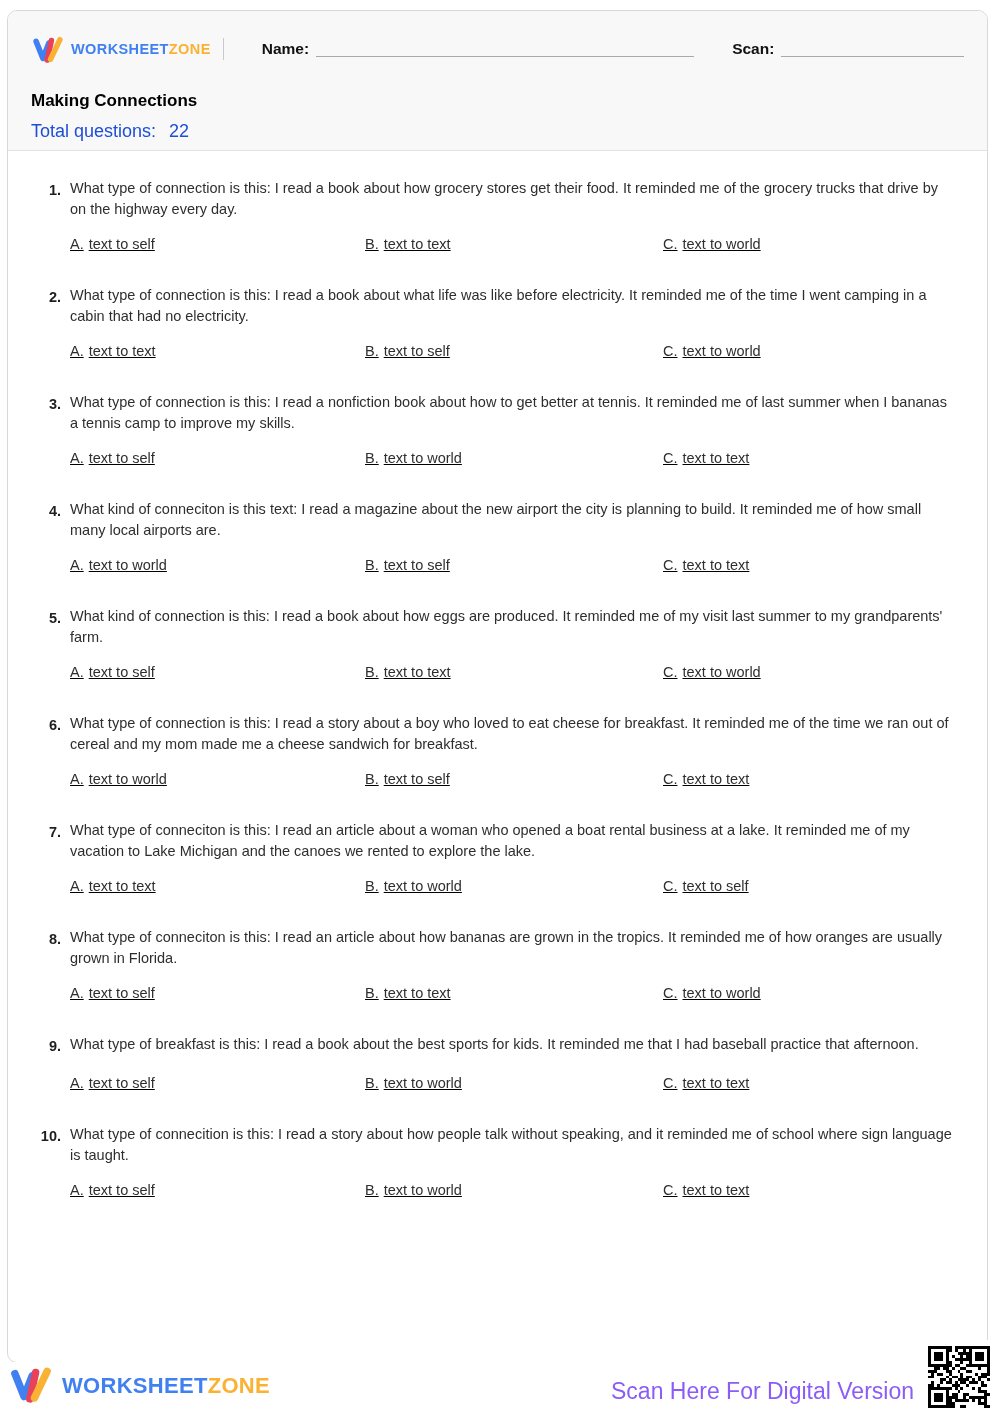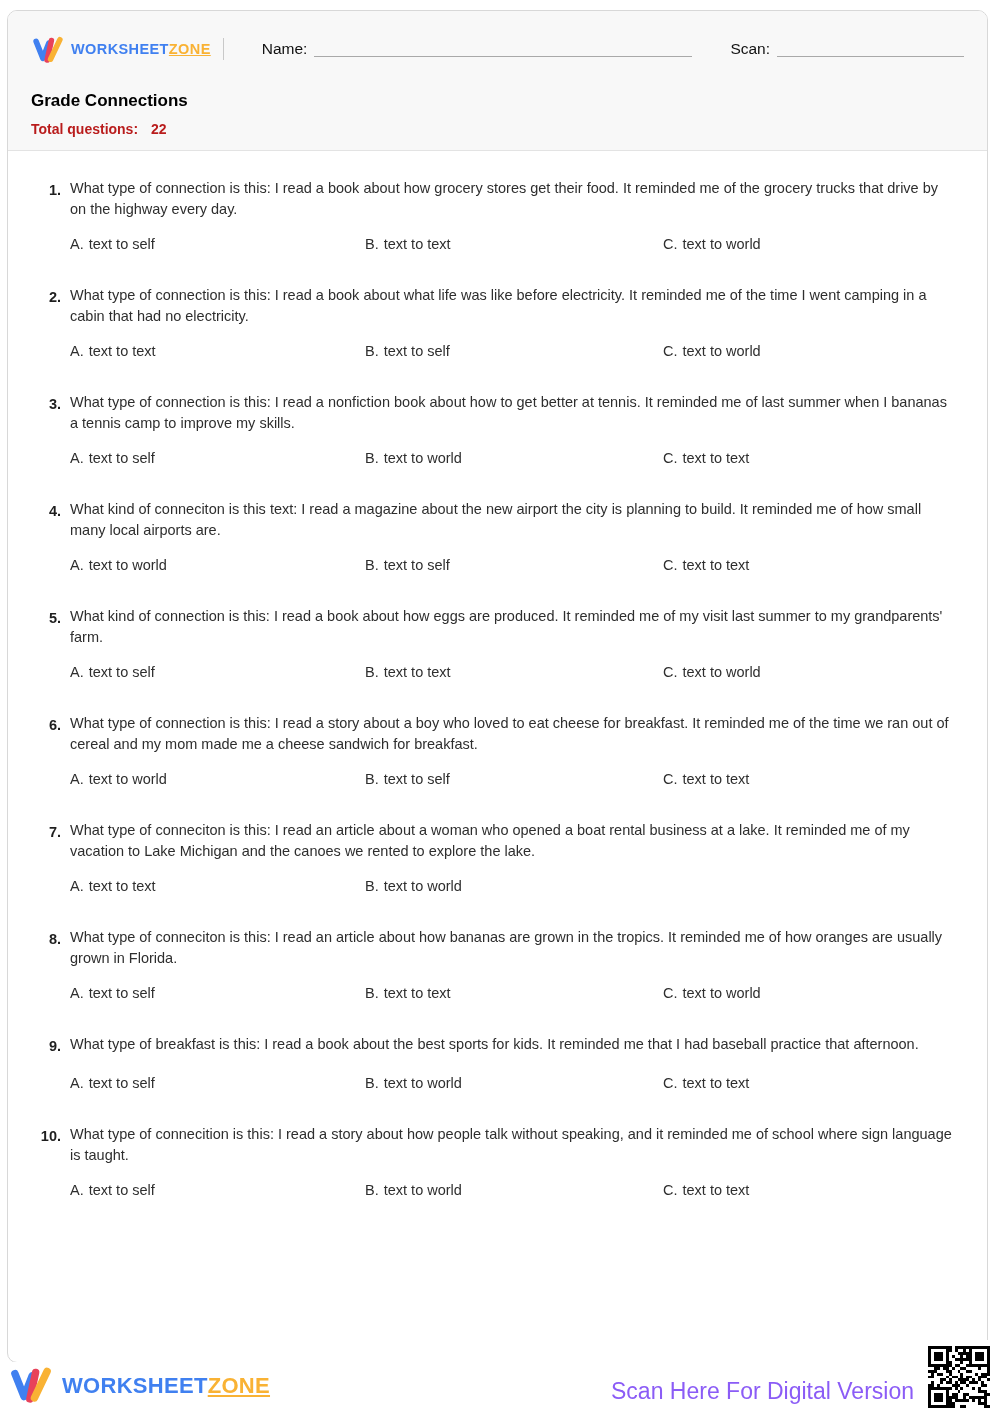--- a/index.html
+++ b/index.html
@@ -10,41 +10,41 @@
     background:#ffffff; border:1px solid #d8d8d8; border-radius:10px; overflow:hidden; }
 
   .card-header { height:140px; background:var(--header-bg,#f8f8f8);
     border-bottom:1px solid #e3e3e3; padding:0 23px; }
 
   .logo-row { display:flex; align-items:center; padding-top:21px; }
   .brand { display:flex; align-items:center; }
   .brand svg { display:block; }
   .brand-text { font-weight:bold; font-size:14.5px; letter-spacing:.4px; margin-left:6px; }
   .brand-text .p1 { color:var(--brand-blue,#4080f0);text-align:right; }
-  .brand-text .p2 { color:var(--brand-orange,#f9b234);text-decoration:underline; }
+  .brand-text .p2 { color:var(--brand-orange,#f9b234); }
   .vdivider { width:1px; height:22px; background:#c9c9c9; margin:0 14px 0 12px; }
 
-  .field-label { font-weight:normal; font-size:15.5px; color:#111; white-space:nowrap;padding-left:24px; }
+  .field-label { font-weight:bold; font-size:15.5px; color:#111; white-space:nowrap;padding-left:24px; }
   .write-line { border-bottom:1.5px solid #a9a9a9; height:16px; }
   .name-line { width:378px; margin:0 14px 0 7px; }
   .grade-line { flex:1; margin-left:7px; }
 
   .page-title { margin-top:25px; font-size:17px; font-weight:bold; color:#000; }
-  .total-row { margin-top:10px; font-size:14px; font-weight:bold; color:#b91c1c; }
+  .total-row { margin-top:10px; font-size:18px; font-weight:normal; color:#1d4ed8; }
   .total-row .val { margin-left:13px; }
 
   .card-body { padding:27px 25px 0 29px; }
 
   .question { margin-bottom:31px; }
   .q-row { display:flex; }
   .q-num { width:24px; min-width:24px; text-align:right; margin-right:9px;
     font-weight:bold; font-size:14.5px; line-height:25px; color:#1e1e1e; }
   .q-text { font-size:14.5px; line-height:21px; color:#2e2e2e; width:882px; }
   .options { display:grid; grid-template-columns:295px 298px 1fr;
-    margin-left:33px; margin-top:14px; }
+    margin-left:33px; margin-top:14px;text-decoration:underline; }
   .option { font-size:14.5px; color:#2e2e2e; line-height:20px; }
   .opt-letter { margin-right:5px; }
 
   .footer { position:absolute; left:0; bottom:0; width:1000px; height:52px; background:#fff; }
   .footer-brand { position:absolute; left:8px; bottom:3px; display:flex; align-items:center; }
   .footer-brand .brand-text { font-size:22px; letter-spacing:.3px; margin-left:8px; }
   .scan-text { position:absolute; right:86px; bottom:9px; font-size:23px; color:#8b5cf6; }
 
   .qr-box { position:absolute; right:6px; bottom:0; width:70px; height:74px;
     background:#fff; display:flex; align-items:center; justify-content:center; z-index:5; }
@@ -65,21 +65,21 @@
           </svg>
         </span>
         <span class="brand-text"><span class="p1">WORKSHEET</span><span class="p2">ZONE</span></span>
       </div>
       <div class="vdivider"></div>
       <span class="field-label">Name:</span>
       <div class="write-line name-line"></div>
       <span class="field-label">Scan:</span>
       <div class="write-line grade-line"></div>
     </div>
-    <div class="page-title">Grade Connections</div>
+    <div class="page-title">Making Connections</div>
     <div class="total-row">
       <span>Total questions:</span><span class="val">22</span>
     </div>
   </div>
 
   <div class="card-body">
   <div class="question">
     <div class="q-row">
       <div class="q-num">1.</div>
       <div class="q-text">What type of connection is this: I read a book about how grocery stores get their food. It reminded me of the grocery trucks that drive by on the highway every day.</div>
@@ -152,20 +152,21 @@
   </div>
 
   <div class="question">
     <div class="q-row">
       <div class="q-num">7.</div>
       <div class="q-text">What type of conneciton is this: I read an article about a woman who opened a boat rental business at a lake. It reminded me of my vacation to Lake Michigan and the canoes we rented to explore the lake.</div>
     </div>
     <div class="options">
       <div class="option"><span class="opt-letter">A.</span><span>text to text</span></div>
       <div class="option"><span class="opt-letter">B.</span><span>text to world</span></div>
+      <div class="option"><span class="opt-letter">C.</span><span>text to self</span></div>
     </div>
   </div>
 
   <div class="question">
     <div class="q-row">
       <div class="q-num">8.</div>
       <div class="q-text">What type of conneciton is this: I read an article about how bananas are grown in the tropics. It reminded me of how oranges are usually grown in Florida.</div>
     </div>
     <div class="options">
       <div class="option"><span class="opt-letter">A.</span><span>text to self</span></div>

